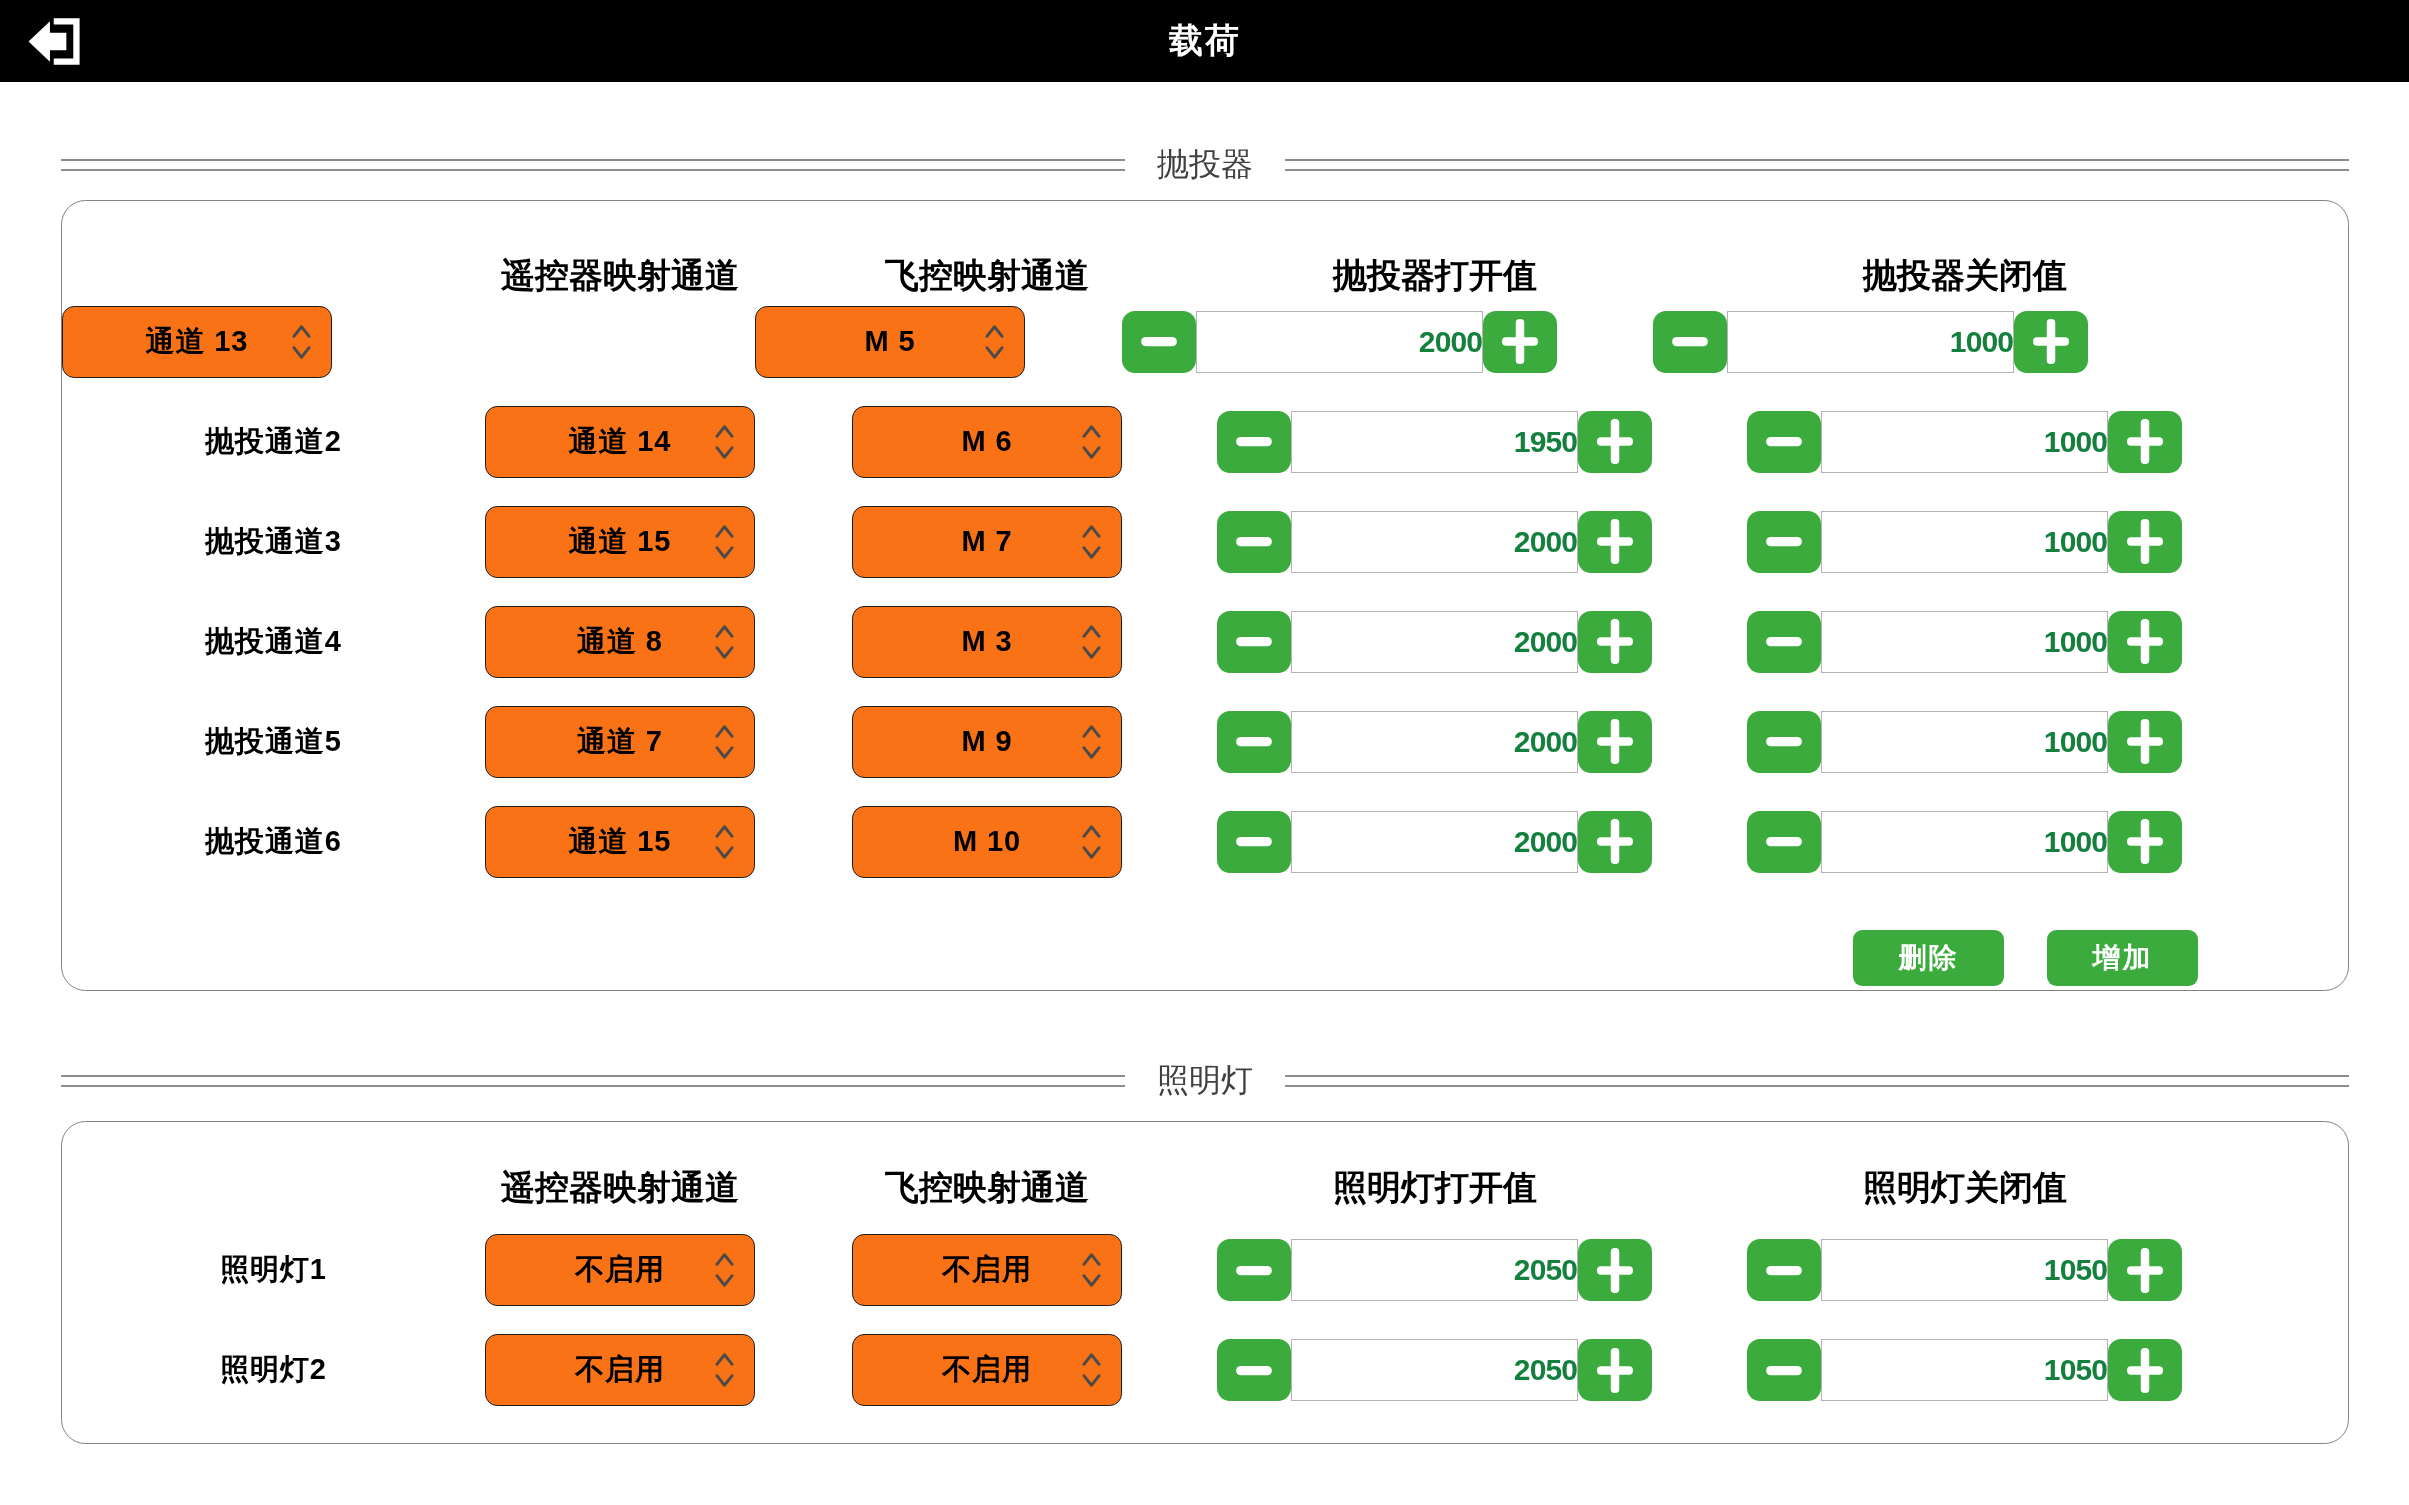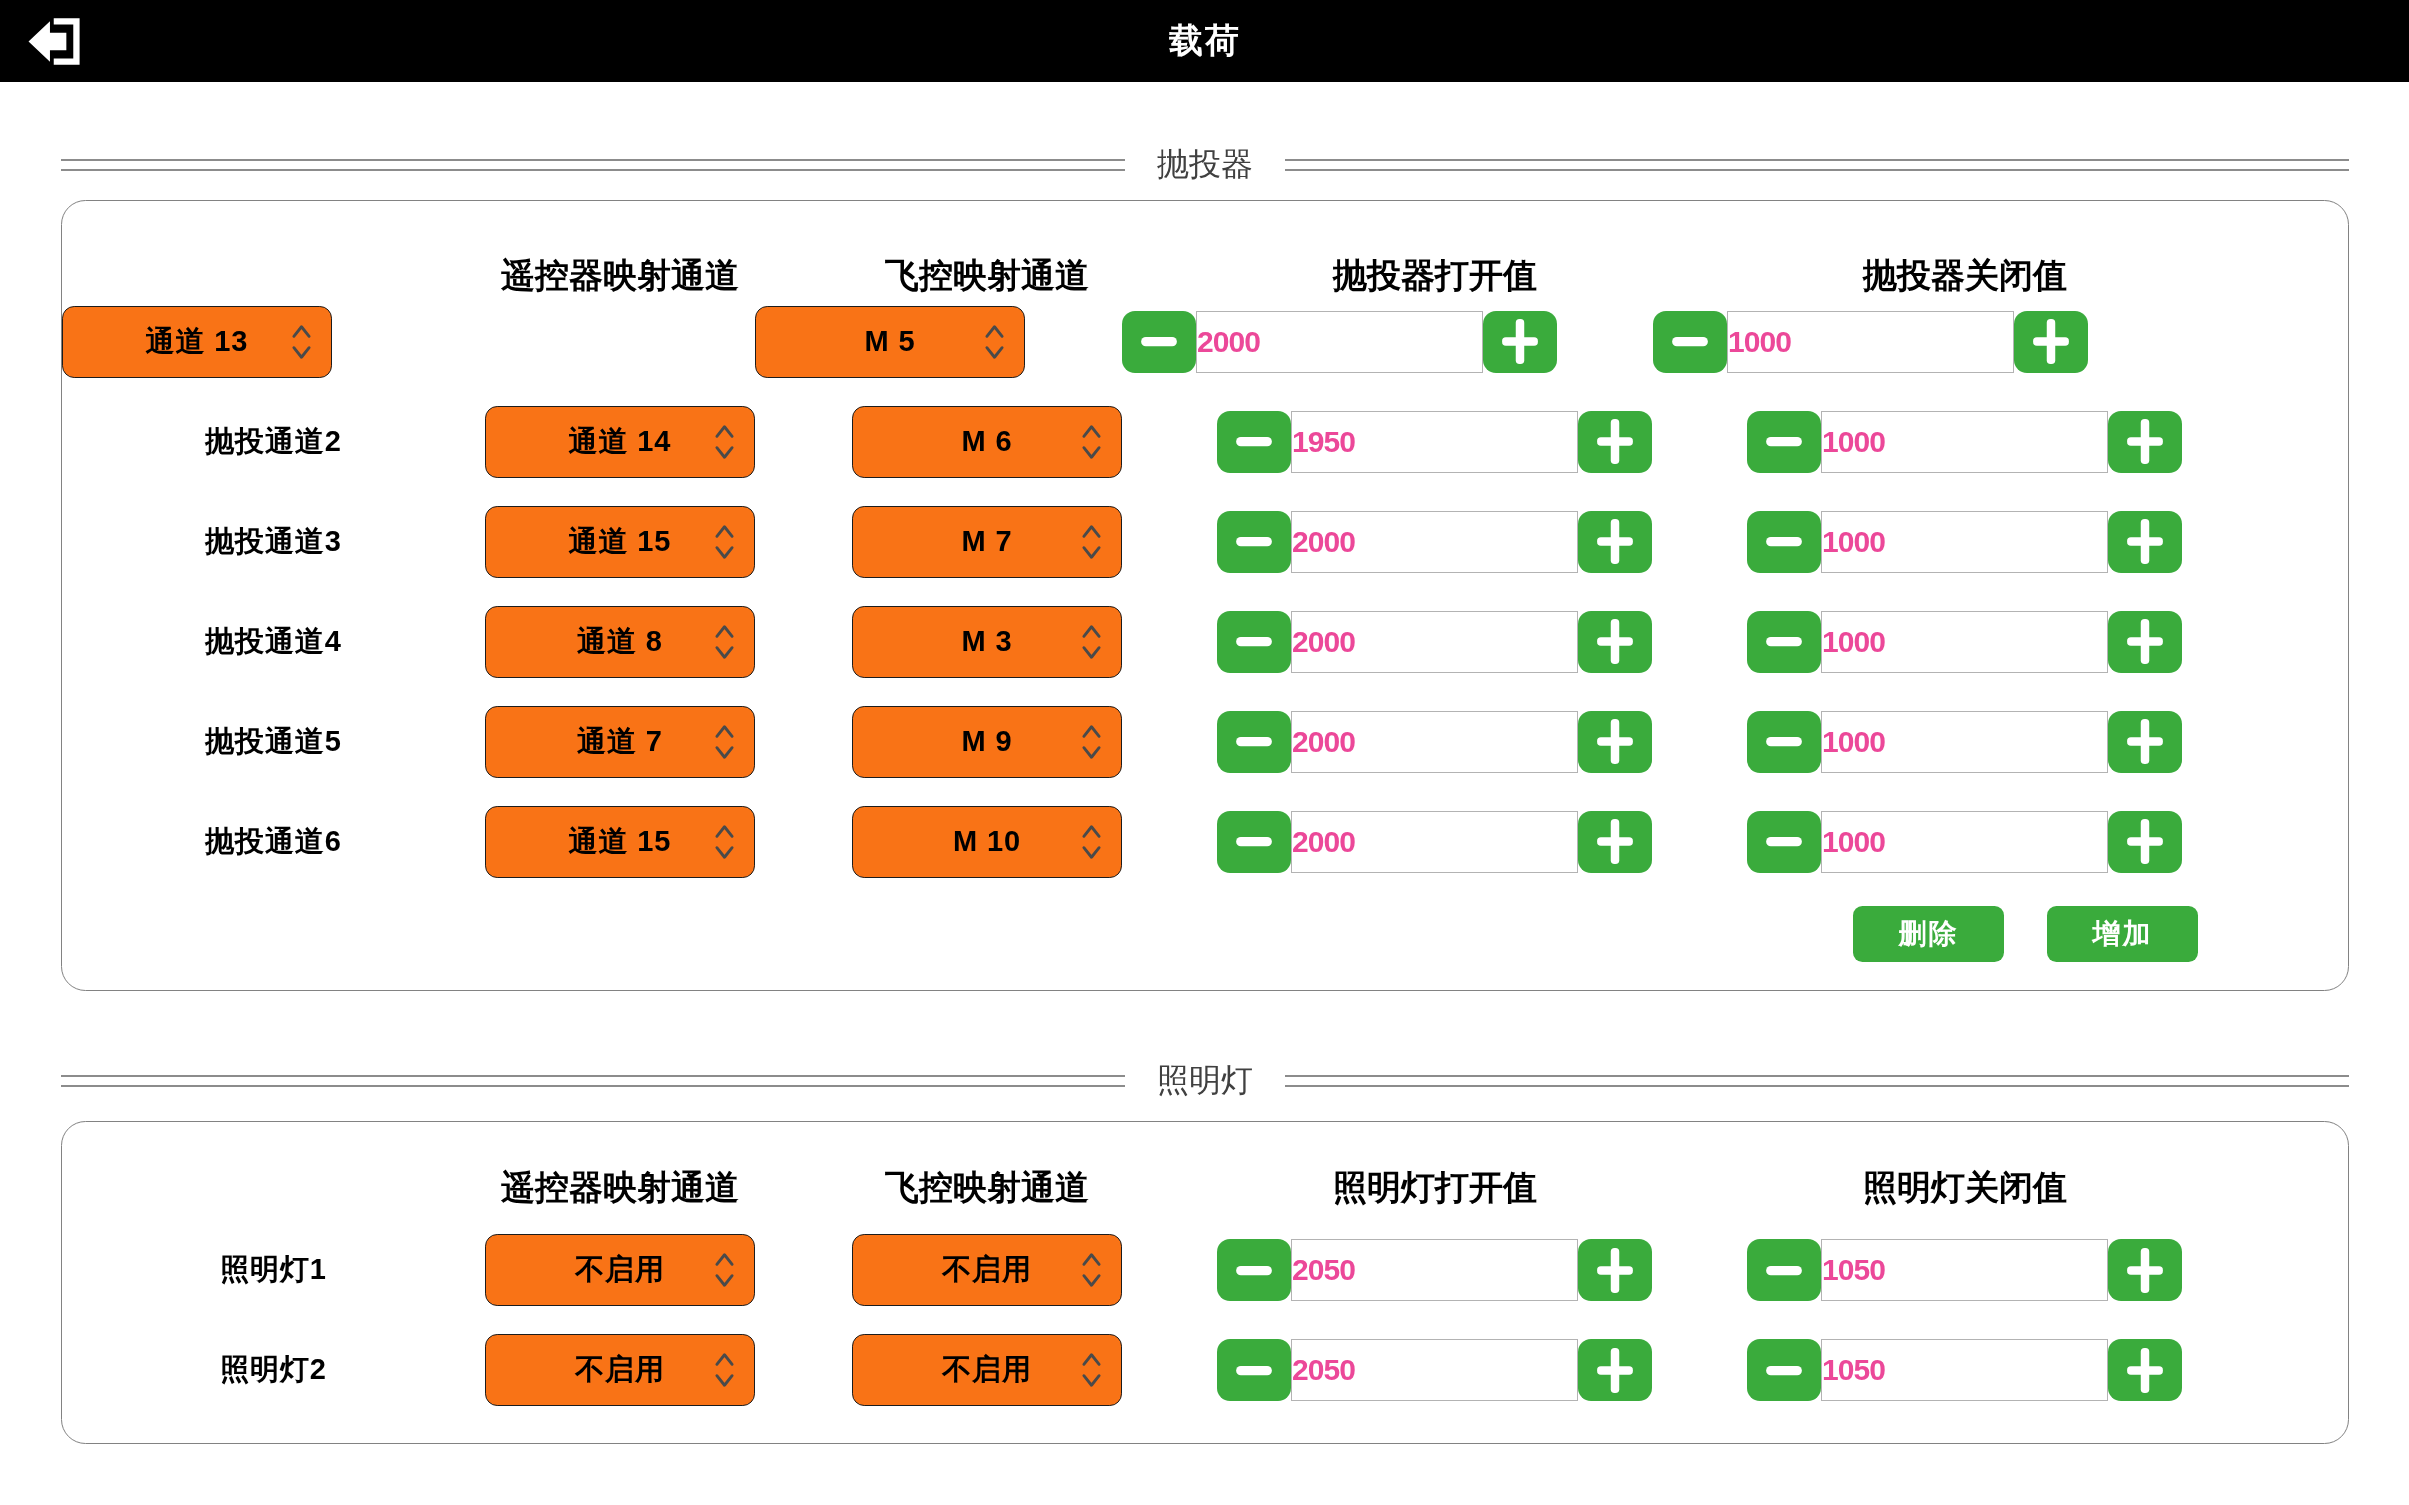--- a/index.html
+++ b/index.html
@@ -88,29 +88,29 @@
   .sbtn {
     width:74px; height:62px; flex:0 0 74px;
     background:#3aab3c; border:none; border-radius:13px;
     display:flex; align-items:center; justify-content:center;
     cursor:pointer; padding:0;
   }
   .val-input {
     width:287px; height:62px; flex:0 0 287px;
     border:1.9px solid #b3b3b3; border-left:none; border-right:none;
     outline:none; background:#fff;
-    text-align:left; font-size:30px; font-weight:600; color:#ec4899;
+    text-align:right; font-size:30px; font-weight:600; color:#15803d;
     font-family:"Liberation Sans","DejaVu Sans",sans-serif;
     letter-spacing:-0.9px;
     border:1.9px solid #b3b3b3;
   }
 
   
   .actions {
-    position:absolute; right:150px; bottom:28px;
+    position:absolute; right:150px; bottom:4px;
     display:flex; gap:43px;
   }
   .act-btn {
     min-width:151px; height:56px; padding:0 28px;
     background:#3aab3c; color:#fff; border:none; border-radius:9.4px;
     font-size:28px; font-weight:700; cursor:pointer;
     font-family:"Liberation Sans","DejaVu Sans",sans-serif;
     letter-spacing:1.9px;
     display:flex; align-items:center; justify-content:center;
   }

